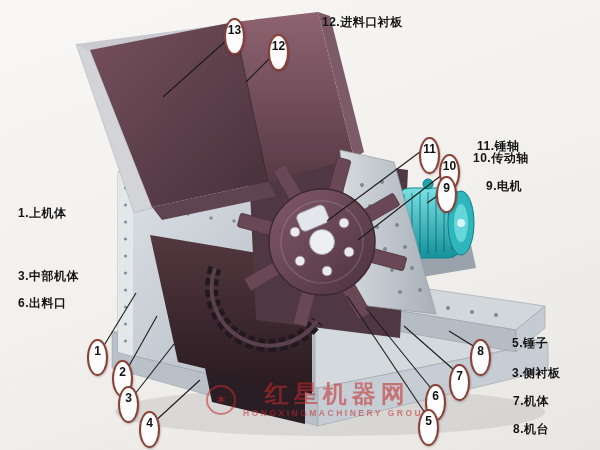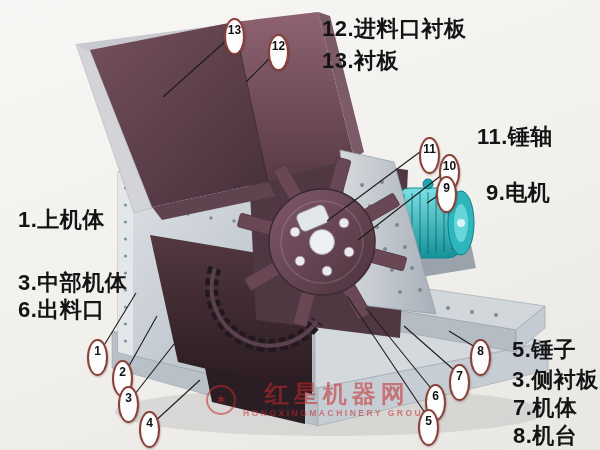--- a/index.html
+++ b/index.html
@@ -1,20 +1,20 @@
 <!DOCTYPE html>
 <html><head>
 <meta charset="utf-8">
 <style>
   *{margin:0;padding:0;box-sizing:border-box}
   html,body{background:#e8e6e3;font-family:"Liberation Sans","DejaVu Sans",sans-serif}
   .stage{position:relative;width:600px;height:450px;overflow:hidden;margin:0 auto;
          background:linear-gradient(160deg,#f9f7f5 0%,#f2f0ed 55%,#e9e7e3 100%)}
   .stage svg{position:absolute;left:0;top:0}
-  .lbl{position:absolute;font-size:22px;font-weight:bold;color:#141414;white-space:nowrap;letter-spacing:.5px}
+  .lbl{position:absolute;font-size:12px;font-weight:bold;color:#141414;white-space:nowrap;letter-spacing:.5px}
   .callout{position:absolute;width:21px;height:37px;background:#fdfdfd;border:2px solid #8a4238;border-radius:50%;
            text-align:center;font-size:12px;font-weight:bold;line-height:21px;color:#101010;
            box-shadow:.5px 1px 2px rgba(60,30,30,.35)}
   .watermark{position:absolute;left:206px;top:382px;display:flex;align-items:center;gap:7px;opacity:.55}
   .wm-logo{flex:none;width:30px;height:30px;border:2.5px solid #c62a2a;border-radius:50%;color:#c62a2a;
            font-size:15px;line-height:25px;text-align:center;font-weight:bold}
   .wm-txt{display:flex;flex-direction:column;align-items:center}
   .wm-cn{font-size:24px;font-weight:bold;color:#c62a2a;letter-spacing:5px;line-height:1}
   .wm-en{font-size:8.5px;color:#c62a2a;letter-spacing:2.5px;margin-top:2px;font-weight:bold}
 </style>
@@ -203,22 +203,22 @@
 
   <div class="watermark">
     <span class="wm-logo">✶</span>
     <span class="wm-txt">
       <span class="wm-cn">红星机器网</span>
       <span class="wm-en">HONGXINGMACHINERY GROUP</span>
     </span>
   </div>
 
   <div class="lbl" style="left:322px;top:14px">12.进料口衬板</div>
-  <div class="lbl" style="left:322px;top:46px">13.衬板</div>
-  <div class="lbl" style="left:477px;top:122px">11.锤轴</div>
+  <div class="lbl" style="left:477px;top:138px">11.锤轴</div>
+  <div class="lbl" style="left:473px;top:150px">10.传动轴</div>
   <div class="lbl" style="left:486px;top:178px">9.电机</div>
   <div class="lbl" style="left:18px;top:205px">1.上机体</div>
   <div class="lbl" style="left:18px;top:268px">3.中部机体</div>
   <div class="lbl" style="left:18px;top:295px">6.出料口</div>
   <div class="lbl" style="left:512px;top:335px">5.锤子</div>
   <div class="lbl" style="left:512px;top:365px">3.侧衬板</div>
   <div class="lbl" style="left:513px;top:393px">7.机体</div>
   <div class="lbl" style="left:513px;top:421px">8.机台</div>
 
   <div class="callout" style="left:224px;top:18px">13</div>

